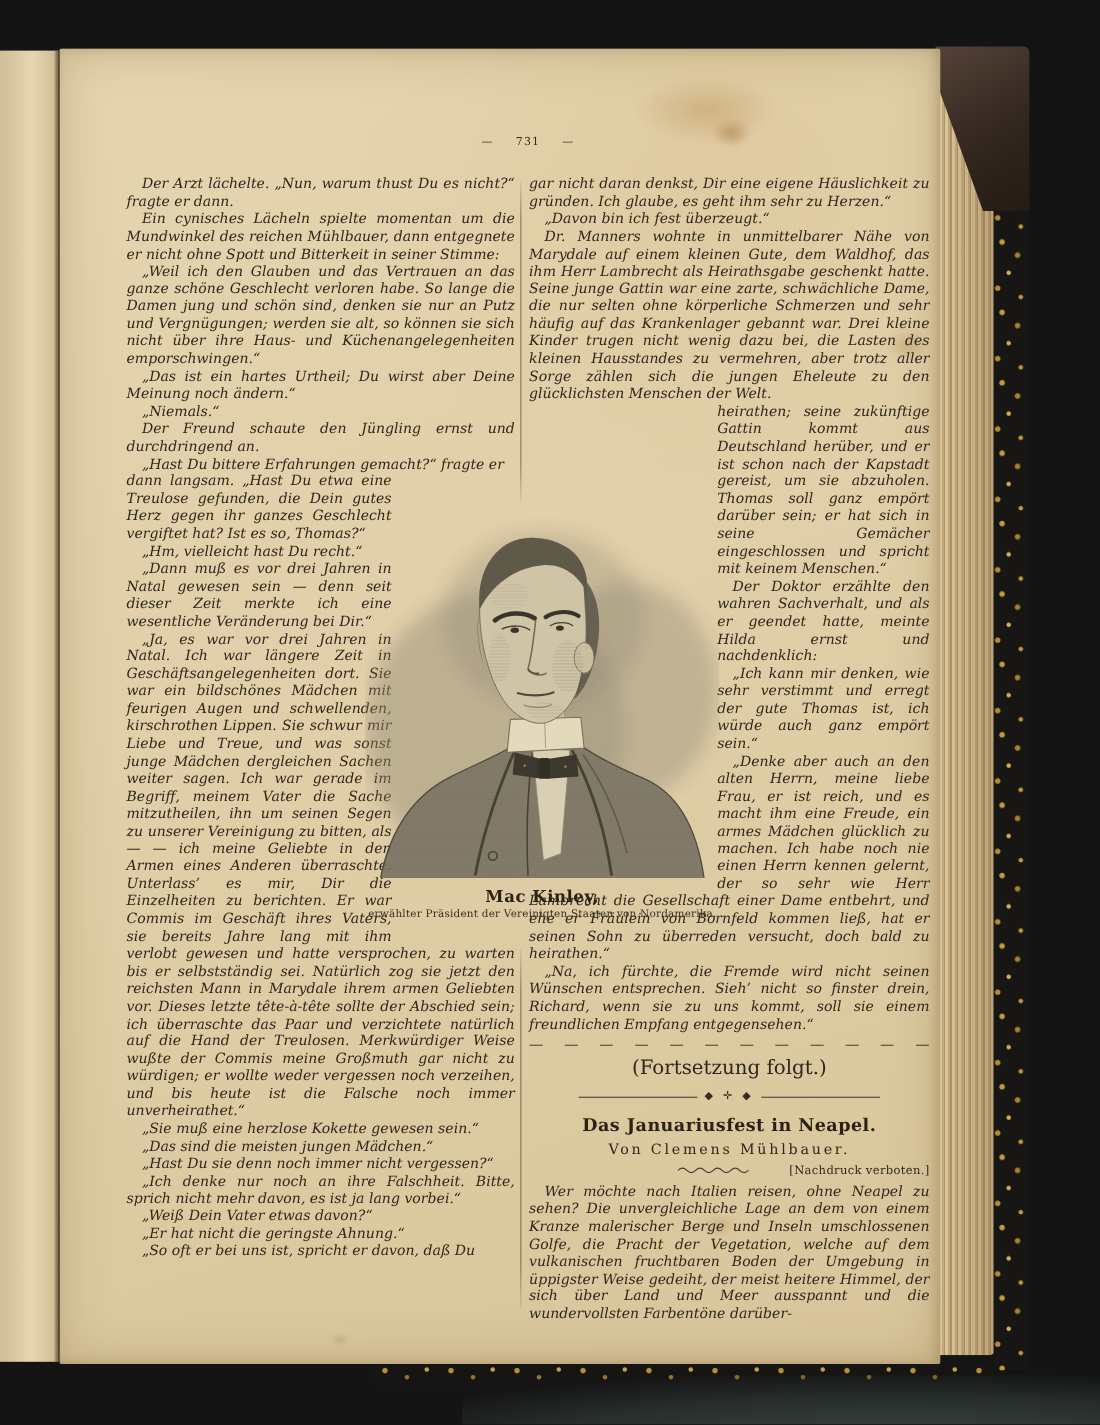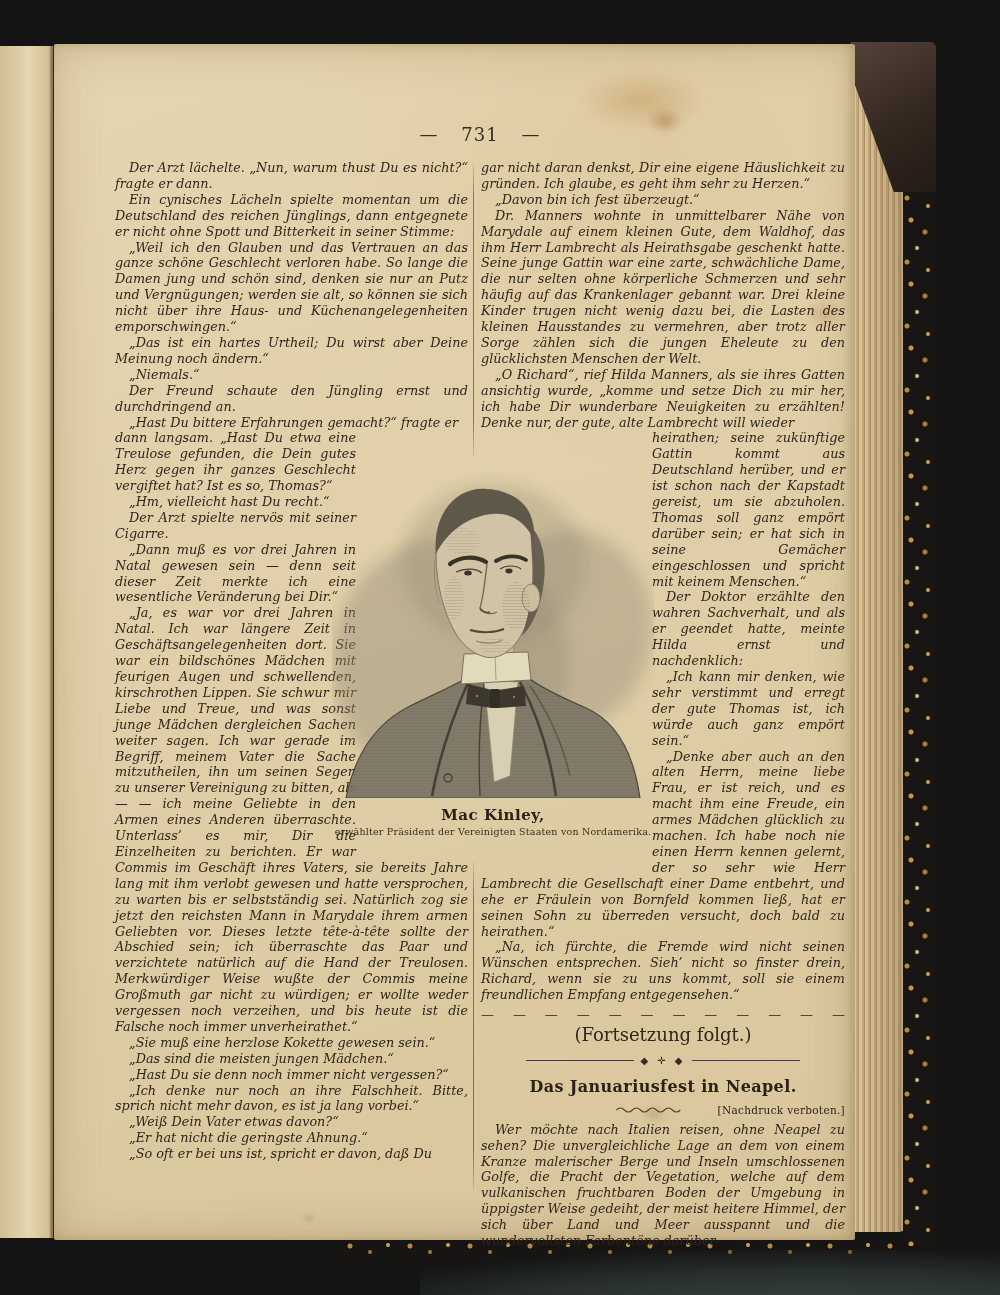--- a/index.html
+++ b/index.html
@@ -76,21 +76,21 @@
     background:radial-gradient(closest-side,rgba(150,96,40,.42),rgba(150,96,40,0) 70%);}
   #stain-3{left:742px;top:248px;width:58px;height:44px;
     background:radial-gradient(closest-side,rgba(160,110,55,.30),rgba(160,110,55,0) 70%);}
   #stain-4{left:580px;top:1056px;width:40px;height:28px;
     background:radial-gradient(closest-side,rgba(150,100,45,.26),rgba(150,100,45,0) 70%);}
   #stain-5{left:246px;top:1168px;width:18px;height:12px;
     background:radial-gradient(closest-side,rgba(120,80,40,.30),rgba(120,80,40,0) 70%);}
 
   #page-number{
     position:absolute;left:61px;top:80px;width:730px;
-    text-align:center;font-size:18px;word-spacing:16px;color:#352b1e;
+    text-align:center;font-size:10px;word-spacing:16px;color:#352b1e;
     letter-spacing:1px;
   }
   .col{
     position:absolute;top:116px;
     font-size:12.8px;line-height:15.9px;
     text-align:justify;
     hyphens:auto;overflow-wrap:break-word;
   }
   #left-column{left:61px;width:353px;}
   #right-column{left:427px;width:364px;}
@@ -155,62 +155,61 @@
   <div class="stain" id="stain-4"></div>
   <div class="stain" id="stain-5"></div>
 
   <div id="page-number">— 731 —</div>
 
   <div class="column-divider" id="divider-top"></div>
   <div class="column-divider" id="divider-bottom"></div>
 
   <div class="col" id="left-column" lang="de">
     <p class="ind">Der Arzt lächelte. „Nun, warum thust Du es nicht?“ fragte er dann.</p>
-    <p class="ind">Ein cynisches Lächeln spielte momentan um die Deutschland des reichen Jünglings, dann entgegnete er nicht ohne Spott und Bitterkeit in seiner Stimme:</p>
+    <p class="ind">Ein cynisches Lächeln spielte momentan um die Mundwinkel des reichen Mühlbauer, dann entgegnete er nicht ohne Spott und Bitterkeit in seiner Stimme:</p>
     <p class="ind">„Weil ich den Glauben und das Vertrauen an das ganze schöne Geschlecht verloren habe. So lange die Damen jung und schön sind, denken sie nur an Putz und Vergnügungen; werden sie alt, so können sie sich nicht über ihre Haus- und Küchenangelegenheiten emporschwingen.“</p>
     <p class="ind">„Das ist ein hartes Urtheil; Du wirst aber Deine Meinung noch ändern.“</p>
     <p class="ind">„Niemals.“</p>
     <p class="ind">Der Freund schaute den Jüngling ernst und durchdringend an.</p>
     <p class="ind">„Hast Du bittere Erfahrungen gemacht?“ fragte er</p>
     <div class="wrapR"></div>
     <p>dann langsam. „Hast Du etwa eine Treulose gefunden, die Dein gutes Herz gegen ihr ganzes Geschlecht vergiftet hat? Ist es so, Thomas?“</p>
     <p class="ind">„Hm, vielleicht hast Du recht.“</p>
-    <p class="ind">Der Arzt spielte nervös mit seiner Cigarre.</p>
     <p class="ind">„Dann muß es vor drei Jahren in Natal gewesen sein — denn seit dieser Zeit merkte ich eine wesentliche Veränderung bei Dir.“</p>
     <p class="ind">„Ja, es war vor drei Jahren in Natal. Ich war längere Zeit in Geschäftsangelegenheiten dort. Sie war ein bildschönes Mädchen mit feurigen Augen und schwellenden, kirschrothen Lippen. Sie schwur mir Liebe und Treue, und was sonst junge Mädchen dergleichen Sachen weiter sagen. Ich war gerade im Begriff, meinem Vater die Sache mitzutheilen, ihn um seinen Segen zu unserer Vereinigung zu bitten, als — — ich meine Geliebte in den Armen eines Anderen überraschte. Unterlass’ es mir, Dir die Einzelheiten zu berichten. Er war Commis im Geschäft ihres Vaters, sie bereits Jahre lang mit ihm verlobt gewesen und hatte versprochen, zu warten bis er selbstständig sei. Natürlich zog sie jetzt den reichsten Mann in Marydale ihrem armen Geliebten vor. Dieses letzte tête-à-tête sollte der Abschied sein; ich überraschte das Paar und verzichtete natürlich auf die Hand der Treulosen. Merkwürdiger Weise wußte der Commis meine Großmuth gar nicht zu würdigen; er wollte weder vergessen noch verzeihen, und bis heute ist die Falsche noch immer unverheirathet.“</p>
     <p class="ind">„Sie muß eine herzlose Kokette gewesen sein.“</p>
     <p class="ind">„Das sind die meisten jungen Mädchen.“</p>
     <p class="ind">„Hast Du sie denn noch immer nicht vergessen?“</p>
     <p class="ind">„Ich denke nur noch an ihre Falschheit. Bitte, sprich nicht mehr davon, es ist ja lang vorbei.“</p>
     <p class="ind">„Weiß Dein Vater etwas davon?“</p>
     <p class="ind">„Er hat nicht die geringste Ahnung.“</p>
     <p class="ind">„So oft er bei uns ist, spricht er davon, daß Du</p>
   </div>
 
   <div class="col" id="right-column" lang="de">
     <p>gar nicht daran denkst, Dir eine eigene Häuslichkeit zu gründen. Ich glaube, es geht ihm sehr zu Herzen.“</p>
     <p class="ind">„Davon bin ich fest überzeugt.“</p>
     <p class="ind">Dr. Manners wohnte in unmittelbarer Nähe von Marydale auf einem kleinen Gute, dem Waldhof, das ihm Herr Lambrecht als Heirathsgabe geschenkt hatte. Seine junge Gattin war eine zarte, schwächliche Dame, die nur selten ohne körperliche Schmerzen und sehr häufig auf das Krankenlager gebannt war. Drei kleine Kinder trugen nicht wenig dazu bei, die Lasten des kleinen Hausstandes zu vermehren, aber trotz aller Sorge zählen sich die jungen Eheleute zu den glücklichsten Menschen der Welt.</p>
-    <p class="ind">„O Richard“, rief Hilda Manners, als sie ihres Gatten ansichtig wurde, „komme und setze Dich zu mir her, ich habe Dir wunderbare Neuigkeiten zu erzählten! Denke nur, der gute, alte Lambrecht will wieder</p>
     <div class="wrapL"></div>
     <p>heirathen; seine zukünftige Gattin kommt aus Deutschland herüber, und er ist schon nach der Kapstadt gereist, um sie abzuholen. Thomas soll ganz empört darüber sein; er hat sich in seine Gemächer eingeschlossen und spricht mit keinem Menschen.“</p>
     <p class="ind">Der Doktor erzählte den wahren Sachverhalt, und als er geendet hatte, meinte Hilda ernst und nachdenklich:</p>
     <p class="ind">„Ich kann mir denken, wie sehr verstimmt und erregt der gute Thomas ist, ich würde auch ganz empört sein.“</p>
     <p class="ind">„Denke aber auch an den alten Herrn, meine liebe Frau, er ist reich, und es macht ihm eine Freude, ein armes Mädchen glücklich zu machen. Ich habe noch nie einen Herrn kennen gelernt, der so sehr wie Herr Lambrecht die Gesellschaft einer Dame entbehrt, und ehe er Fräulein von Bornfeld kommen ließ, hat er seinen Sohn zu überreden versucht, doch bald zu heirathen.“</p>
     <p class="ind">„Na, ich fürchte, die Fremde wird nicht seinen Wünschen entsprechen. Sieh’ nicht so finster drein, Richard, wenn sie zu uns kommt, soll sie einem freundlichen Empfang entgegensehen.“</p>
 
     <div class="dash-row">— — — — — — — — — — — —</div>
     <div class="continuation-note">(Fortsetzung folgt.)</div>
     <div class="ornament-divider">
       <span class="orn-line"></span>
       <span class="orn-glyphs">◆ ✛ ◆</span>
       <span class="orn-line"></span>
     </div>
 
     <div class="article-title">Das Januariusfest in Neapel.</div>
+    <div class="article-byline">Von Clemens Mühlbauer.</div>
     <div class="notice-row">
       <svg class="wavy-rule" width="68" height="7" viewBox="0 0 68 7">
         <path d="M1,4 q4,-4 8,0 t8,0 t8,0 t8,0 t8,0 t8,0 t8,0 t8,0" stroke="#4a4033" stroke-width="1.1" fill="none"></path>
       </svg>
       <span class="reprint-notice">[Nachdruck verboten.]</span>
     </div>
     <p class="ind">Wer möchte nach Italien reisen, ohne Neapel zu sehen? Die unvergleichliche Lage an dem von einem Kranze malerischer Berge und Inseln umschlossenen Golfe, die Pracht der Vegetation, welche auf dem vulkanischen fruchtbaren Boden der Umgebung in üppigster Weise gedeiht, der meist heitere Himmel, der sich über Land und Meer ausspannt und die wundervollsten Farbentöne darüber-</p>
   </div>
 
   <figure id="portrait-figure">

